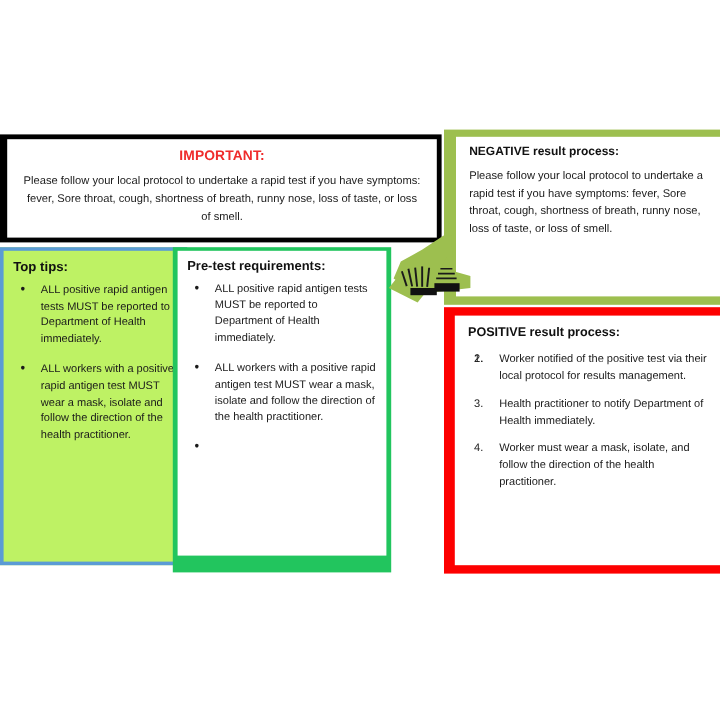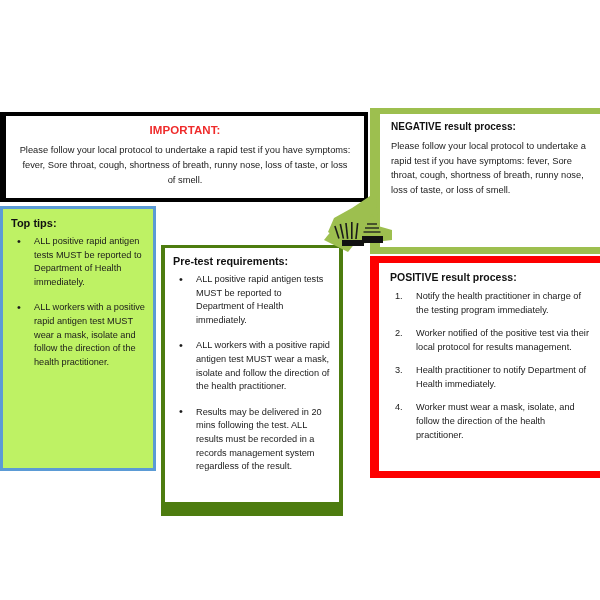--- a/index.html
+++ b/index.html
@@ -143,28 +143,27 @@
   .blue-title {
     font-weight: bold;
     font-size: 11px;
     color: #111111;
     margin: 1px 0 6px 1px;
   }
 
   
   .yellow-panel {
     position: absolute;
-    left: 161px;
+    left: 144px;
     top: 206px;
     width: 182px;
     height: 271px;
-    background: #4d7c0f;
+    background: #22c55e;
     box-sizing: border-box;
     padding: 3px 4px 14px 4px;
-    margin-top: 39px;
   }
   .yellow-inner {
     width: 100%;
     height: 100%;
     background: #ffffff;
     box-sizing: border-box;
     padding: 6px 8px 4px 7px;
   }
   .yellow-title {
     font-weight: bold;
@@ -229,21 +228,20 @@
       <div class="green-body">Please follow your local protocol to undertake a rapid test if you have symptoms: fever, Sore throat, cough, shortness of breath, runny nose, loss of taste, or loss of smell.</div>
     </div>
   </div>
 
   <div class="red-panel">
     <div class="red-inner">
       <div class="red-title">POSITIVE result process:</div>
       <ol class="numlist">
         <li>
           <span class="num">1.</span>
-          <span>Notify the health practitioner in charge of the testing program immediately.</span>
         </li>
         <li>
           <span class="num">2.</span>
           <span>Worker notified of the positive test via their local protocol for results management.</span>
         </li>
         <li>
           <span class="num">3.</span>
           <span>Health practitioner to notify Department of Health immediately.</span>
         </li>
         <li>
@@ -277,21 +275,20 @@
           <span>ALL positive rapid antigen tests MUST be reported to Department of Health immediately.</span>
         </li>
         <li>
           <span class="dot">•</span>
           <span>ALL workers with a positive rapid antigen test MUST wear a mask, isolate and follow the direction of the health practitioner.</span>
         </li>
       </ul>
       <ul class="bullets tight">
         <li>
           <span class="dot">•</span>
-          <span>Results may be delivered in 20 mins following the test. ALL results must be recorded in a records management system regardless of the result.</span>
         </li>
       </ul>
     </div>
   </div>
 
   <div class="arrow-deco">
     <svg width="78" height="82" viewBox="0 0 78 82" xmlns="http://www.w3.org/2000/svg">
 
       <path d="M52 0 L58 0 L60 30 L74 34 L74 44 L40 48 L22 44 L10 36 L16 22 L34 12 Z" fill="#9dbf4f"></path>
       <path d="M14 34 L38 46 L30 56 L6 44 Z" fill="#9dbf4f"></path>

